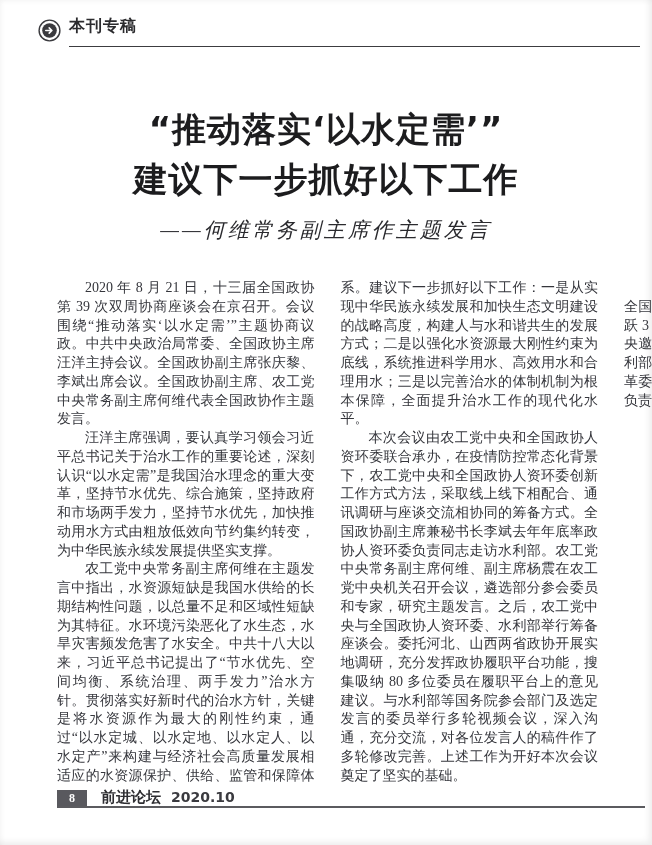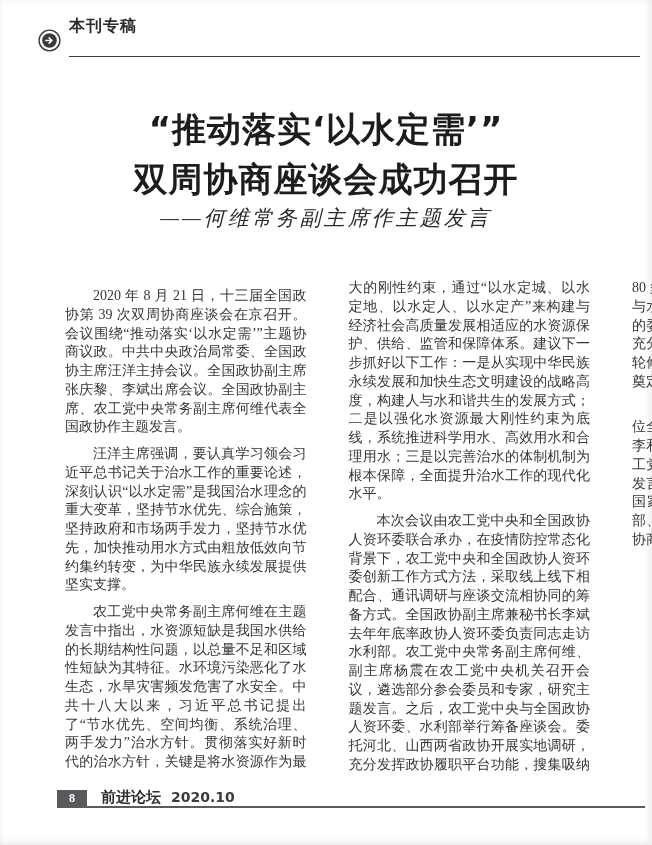--- a/index.html
+++ b/index.html
@@ -16,52 +16,53 @@
 
   
   .header {
     position:absolute; top:16px; left:38px; right:12px;
     display:flex; align-items:flex-end;
   }
   .header-icon { flex:0 0 auto; margin-right:8px; margin-bottom:1px; }
   .header-rule-wrap {
     flex:1 1 auto;
     border-bottom:1.5px solid #3c3c40;
-    padding-bottom:19px;
+    padding-bottom:9px;
   }
   .header-label {
     font-family:"DejaVu Sans","Liberation Sans",sans-serif;
     font-weight:bold; font-size:16px; color:#2b2b2e; letter-spacing:1px;
   }
 
   
   .title-block {
     position:absolute; top:104px; left:0; right:0;
     text-align:center;
   }
   .title-line {
     font-family:"DejaVu Sans","Liberation Sans",sans-serif;
     font-weight:bold; color:#1c1c1e;
     font-size:34px; line-height:50px; letter-spacing:1px;
   }
   .subtitle {
+    margin-top:12px;
     font-family:"Liberation Serif",serif;
     font-style:italic;
     font-size:21px; color:#2a2a2e; letter-spacing:3px;
   }
 
   
   .article {
     position:absolute; top:279px; left:57px; width:541px; height:510px;
     column-count:2; column-gap:26px; column-fill:auto;
     font-size:14px; line-height:18.75px;
     text-align:justify;
     color:#35363c;
   }
-  .article p { margin:8px; text-indent:2em; }
+  .article p { margin:0; text-indent:2em; }
   .editor-line {
     margin-top:20px;
     text-indent:0 !important;
     text-align:right;
     padding-right:26px;
     font-style:italic;
     letter-spacing:2px;
     font-size:14px;
     color:#3a3a40;
   }
@@ -105,21 +106,21 @@
         <path d="M7.8 11.5 H13.6 M11.2 8.9 L13.9 11.5 L11.2 14.1" fill="none" stroke="#ffffff" stroke-width="1.6" stroke-linecap="round" stroke-linejoin="round"></path>
       </svg>
     </span>
     <div class="header-rule-wrap">
       <span class="header-label">本刊专稿</span>
     </div>
   </div>
 
   <div class="title-block">
     <div class="title-line">“推动落实‘以水定需’”</div>
-    <div class="title-line">双周协商座谈会成功召开</div>
+    <div class="title-line">建议下一步抓好以下工作</div>
     <div class="subtitle">——何维常务副主席作主题发言</div>
   </div>
 
   <div class="article">
     <p>2020 年 8 月 21 日，十三届全国政协第 39 次双周协商座谈会在京召开。会议围绕“推动落实‘以水定需’”主题协商议政。中共中央政治局常委、全国政协主席汪洋主持会议。全国政协副主席张庆黎、李斌出席会议。全国政协副主席、农工党中央常务副主席何维代表全国政协作主题发言。</p>
     <p>汪洋主席强调，要认真学习领会习近平总书记关于治水工作的重要论述，深刻认识“以水定需”是我国治水理念的重大变革，坚持节水优先、综合施策，坚持政府和市场两手发力，坚持节水优先，加快推动用水方式由粗放低效向节约集约转变，为中华民族永续发展提供坚实支撑。</p>
     <p>农工党中央常务副主席何维在主题发言中指出，水资源短缺是我国水供给的长期结构性问题，以总量不足和区域性短缺为其特征。水环境污染恶化了水生态，水旱灾害频发危害了水安全。中共十八大以来，习近平总书记提出了“节水优先、空间均衡、系统治理、两手发力”治水方针。贯彻落实好新时代的治水方针，关键是将水资源作为最大的刚性约束，通过“以水定城、以水定地、以水定人、以水定产”来构建与经济社会高质量发展相适应的水资源保护、供给、监管和保障体系。建议下一步抓好以下工作：一是从实现中华民族永续发展和加快生态文明建设的战略高度，构建人与水和谐共生的发展方式；二是以强化水资源最大刚性约束为底线，系统推进科学用水、高效用水和合理用水；三是以完善治水的体制机制为根本保障，全面提升治水工作的现代化水平。</p>
     <p>本次会议由农工党中央和全国政协人资环委联合承办，在疫情防控常态化背景下，农工党中央和全国政协人资环委创新工作方式方法，采取线上线下相配合、通讯调研与座谈交流相协同的筹备方式。全国政协副主席兼秘书长李斌去年年底率政协人资环委负责同志走访水利部。农工党中央常务副主席何维、副主席杨震在农工党中央机关召开会议，遴选部分参会委员和专家，研究主题发言。之后，农工党中央与全国政协人资环委、水利部举行筹备座谈会。委托河北、山西两省政协开展实地调研，充分发挥政协履职平台功能，搜集吸纳 80 多位委员在履职平台上的意见建议。与水利部等国务院参会部门及选定发言的委员举行多轮视频会议，深入沟通，充分交流，对各位发言人的稿件作了多轮修改完善。上述工作为开好本次会议奠定了坚实的基础。</p>
     <p>在本次双周协商座谈会发言的 11 位全国政协委员中，有李朋德、张全、李和跃 3 位农工党界别的政协委员和农工党中央邀请的专家学者高占义在会上发言。水利部负责人介绍了有关情况，国家发展改革委、财政部、自然资源部、农业农村部负责人现场与委员作了协商交流。</p>
     <p class="editor-line"><span class="gap"></span></p>

